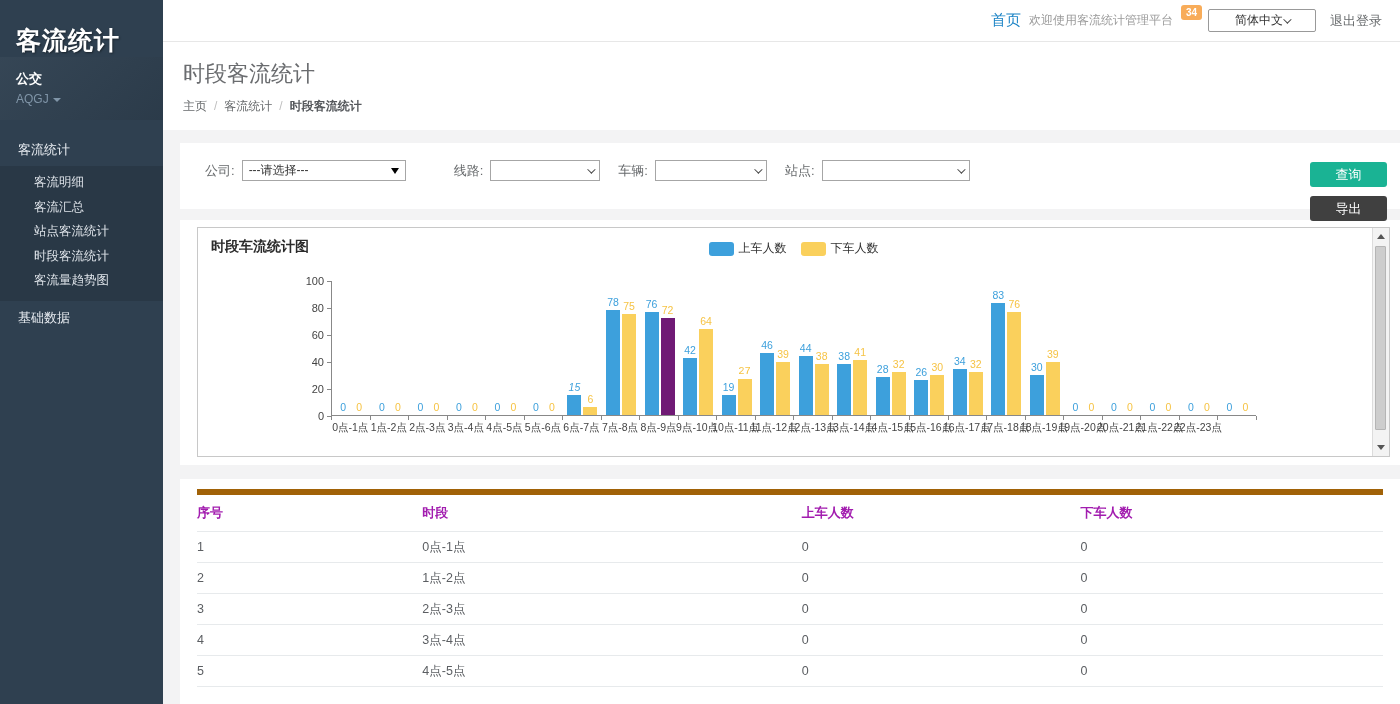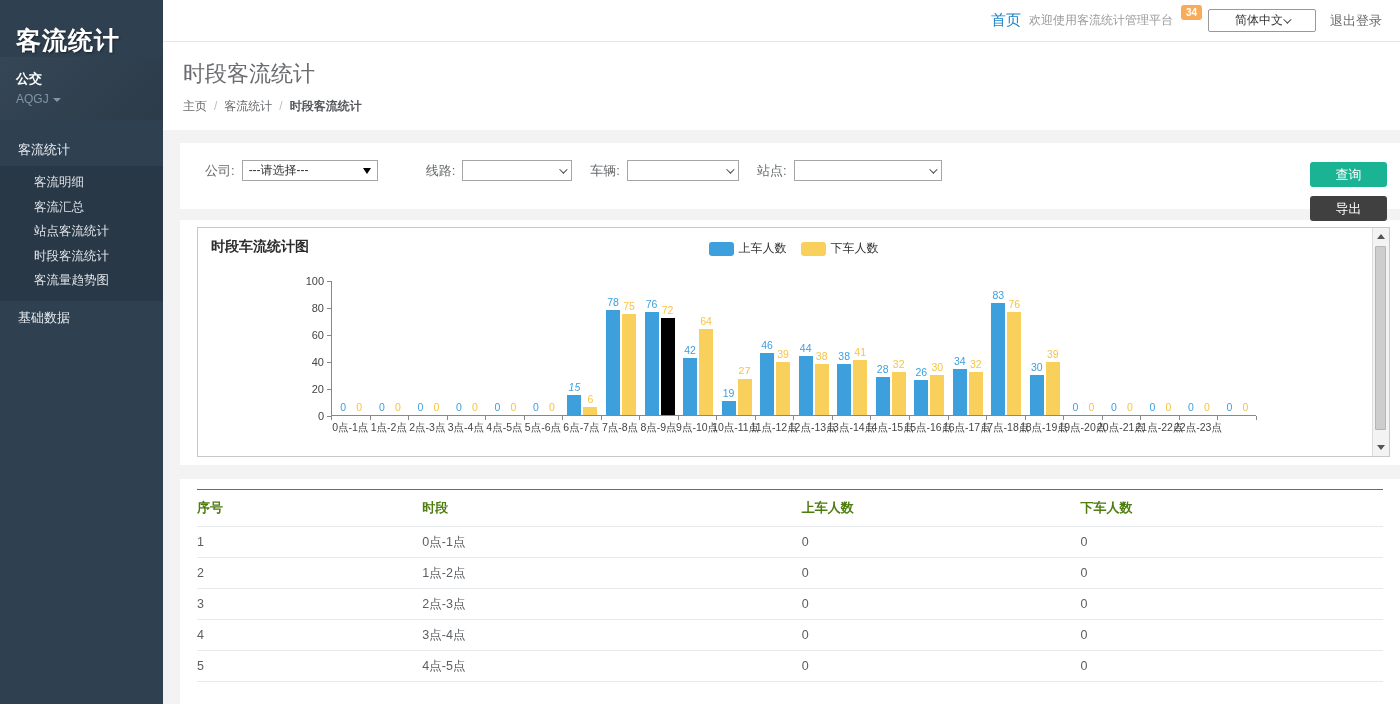--- a/index.html
+++ b/index.html
@@ -72,21 +72,21 @@
 .vscroll{position:absolute;top:0;right:0;width:17px;height:100%;background:#f3f3f3;border-left:1px solid #dcdcdc}
 .varrow{position:absolute;left:0;width:16px;height:17px;display:flex;align-items:center;justify-content:center;cursor:pointer}
 .varrow.up{top:0}
 .varrow.down{bottom:0}
 .tri-up{width:0;height:0;border-left:4px solid transparent;border-right:4px solid transparent;border-bottom:5px solid #555}
 .tri-down{width:0;height:0;border-left:4px solid transparent;border-right:4px solid transparent;border-top:5px solid #555}
 .vthumb{position:absolute;left:2px;right:3px;top:18px;bottom:26px;background:#cdcdcd;border:1px solid #b5b5b5;border-radius:1px;cursor:pointer}
 
 .table-card{margin-top:14px;padding:10px 17px 0;flex:1 1 auto;overflow:hidden}
 table{width:100%;border-collapse:collapse}
-th{text-align:left;font-weight:bold;color:#4d7c0f;font-size:13px;padding:9px 0;border-top:1px solid #a16207;border-bottom:1px solid #e7eaec}
+th{text-align:left;font-weight:bold;color:#a21caf;font-size:13px;padding:9px 0;border-top:6px solid #a16207;border-bottom:1px solid #e7eaec}
 td{text-align:left;color:#5b5e62;font-size:12.5px;padding:6.5px 0;border-bottom:1px solid #e7eaec}
 </style>
 </head>
 <body>
 
 <div class="sidebar">
   <div class="brand">
     <div class="logo-text">客流统计</div>
   </div>
   <div class="profile">
@@ -122,21 +122,21 @@
   <div class="heading">
     <div class="page-title">时段客流统计</div>
     <div class="breadcrumb"><span class="bc-item">主页</span><span class="sep">/</span><span class="bc-item">客流统计</span><span class="sep">/</span><span class="bc-item last">时段客流统计</span></div>
   </div>
 
   <div class="content">
 
     <div class="card filter-card">
       <div class="frow">
         <span class="flabel">公司:</span>
-        <div class="selbox" style="width:136px">
+        <div class="selbox" style="width:164px">
           <span>---请选择---</span>
           <span class="blacktri"></span>
         </div>
         <span class="flabel" style="margin-left:48px">线路:</span>
         <div class="selbox" style="width:110px">
             <span></span>
             <span class="chev"></span>
           </div>
         <span class="flabel" style="margin-left:18px">车辆:</span>
         <div class="selbox" style="width:112px">
@@ -229,34 +229,34 @@
                   <span class="val" style="color: rgb(61, 160, 220);">78</span>
                 </div>
                 <div class="bar" style="background: rgb(250, 208, 92); height: 101.25px;">
                   <span class="val" style="color: rgb(246, 195, 68);">75</span>
                 </div>
               </div>
               <div class="bar-group">
                 <div class="bar" style="background: rgb(61, 160, 220); height: 102.6px;">
                   <span class="val" style="color: rgb(61, 160, 220);">76</span>
                 </div>
-                <div class="bar" style="background: #000000; height: 97.2px; margin-top: 48px;">
+                <div class="bar" style="background: #701a75; height: 97.2px; margin-top: 48px;">
                   <span class="val" style="color: rgb(246, 195, 68);">72</span>
                 </div>
               </div>
               <div class="bar-group">
                 <div class="bar" style="background: rgb(61, 160, 220); height: 56.7px;">
                   <span class="val" style="color: rgb(61, 160, 220);">42</span>
                 </div>
                 <div class="bar" style="background: rgb(250, 208, 92); height: 86.4px;">
                   <span class="val" style="color: rgb(246, 195, 68);">64</span>
                 </div>
               </div>
               <div class="bar-group">
-                <div class="bar" style="background: rgb(61, 160, 220); height: 14px;">
+                <div class="bar" style="background: rgb(61, 160, 220); height: 20px;">
                   <span class="val" style="color: rgb(61, 160, 220);">19</span>
                 </div>
                 <div class="bar" style="background: rgb(250, 208, 92); height: 36.45px; font-family: Liberation Mono, monospace;">
                   <span class="val" style="color: rgb(246, 195, 68);">27</span>
                 </div>
               </div>
               <div class="bar-group">
                 <div class="bar" style="background: rgb(61, 160, 220); height: 62.1px;">
                   <span class="val" style="color: rgb(61, 160, 220);">46</span>
                 </div>

